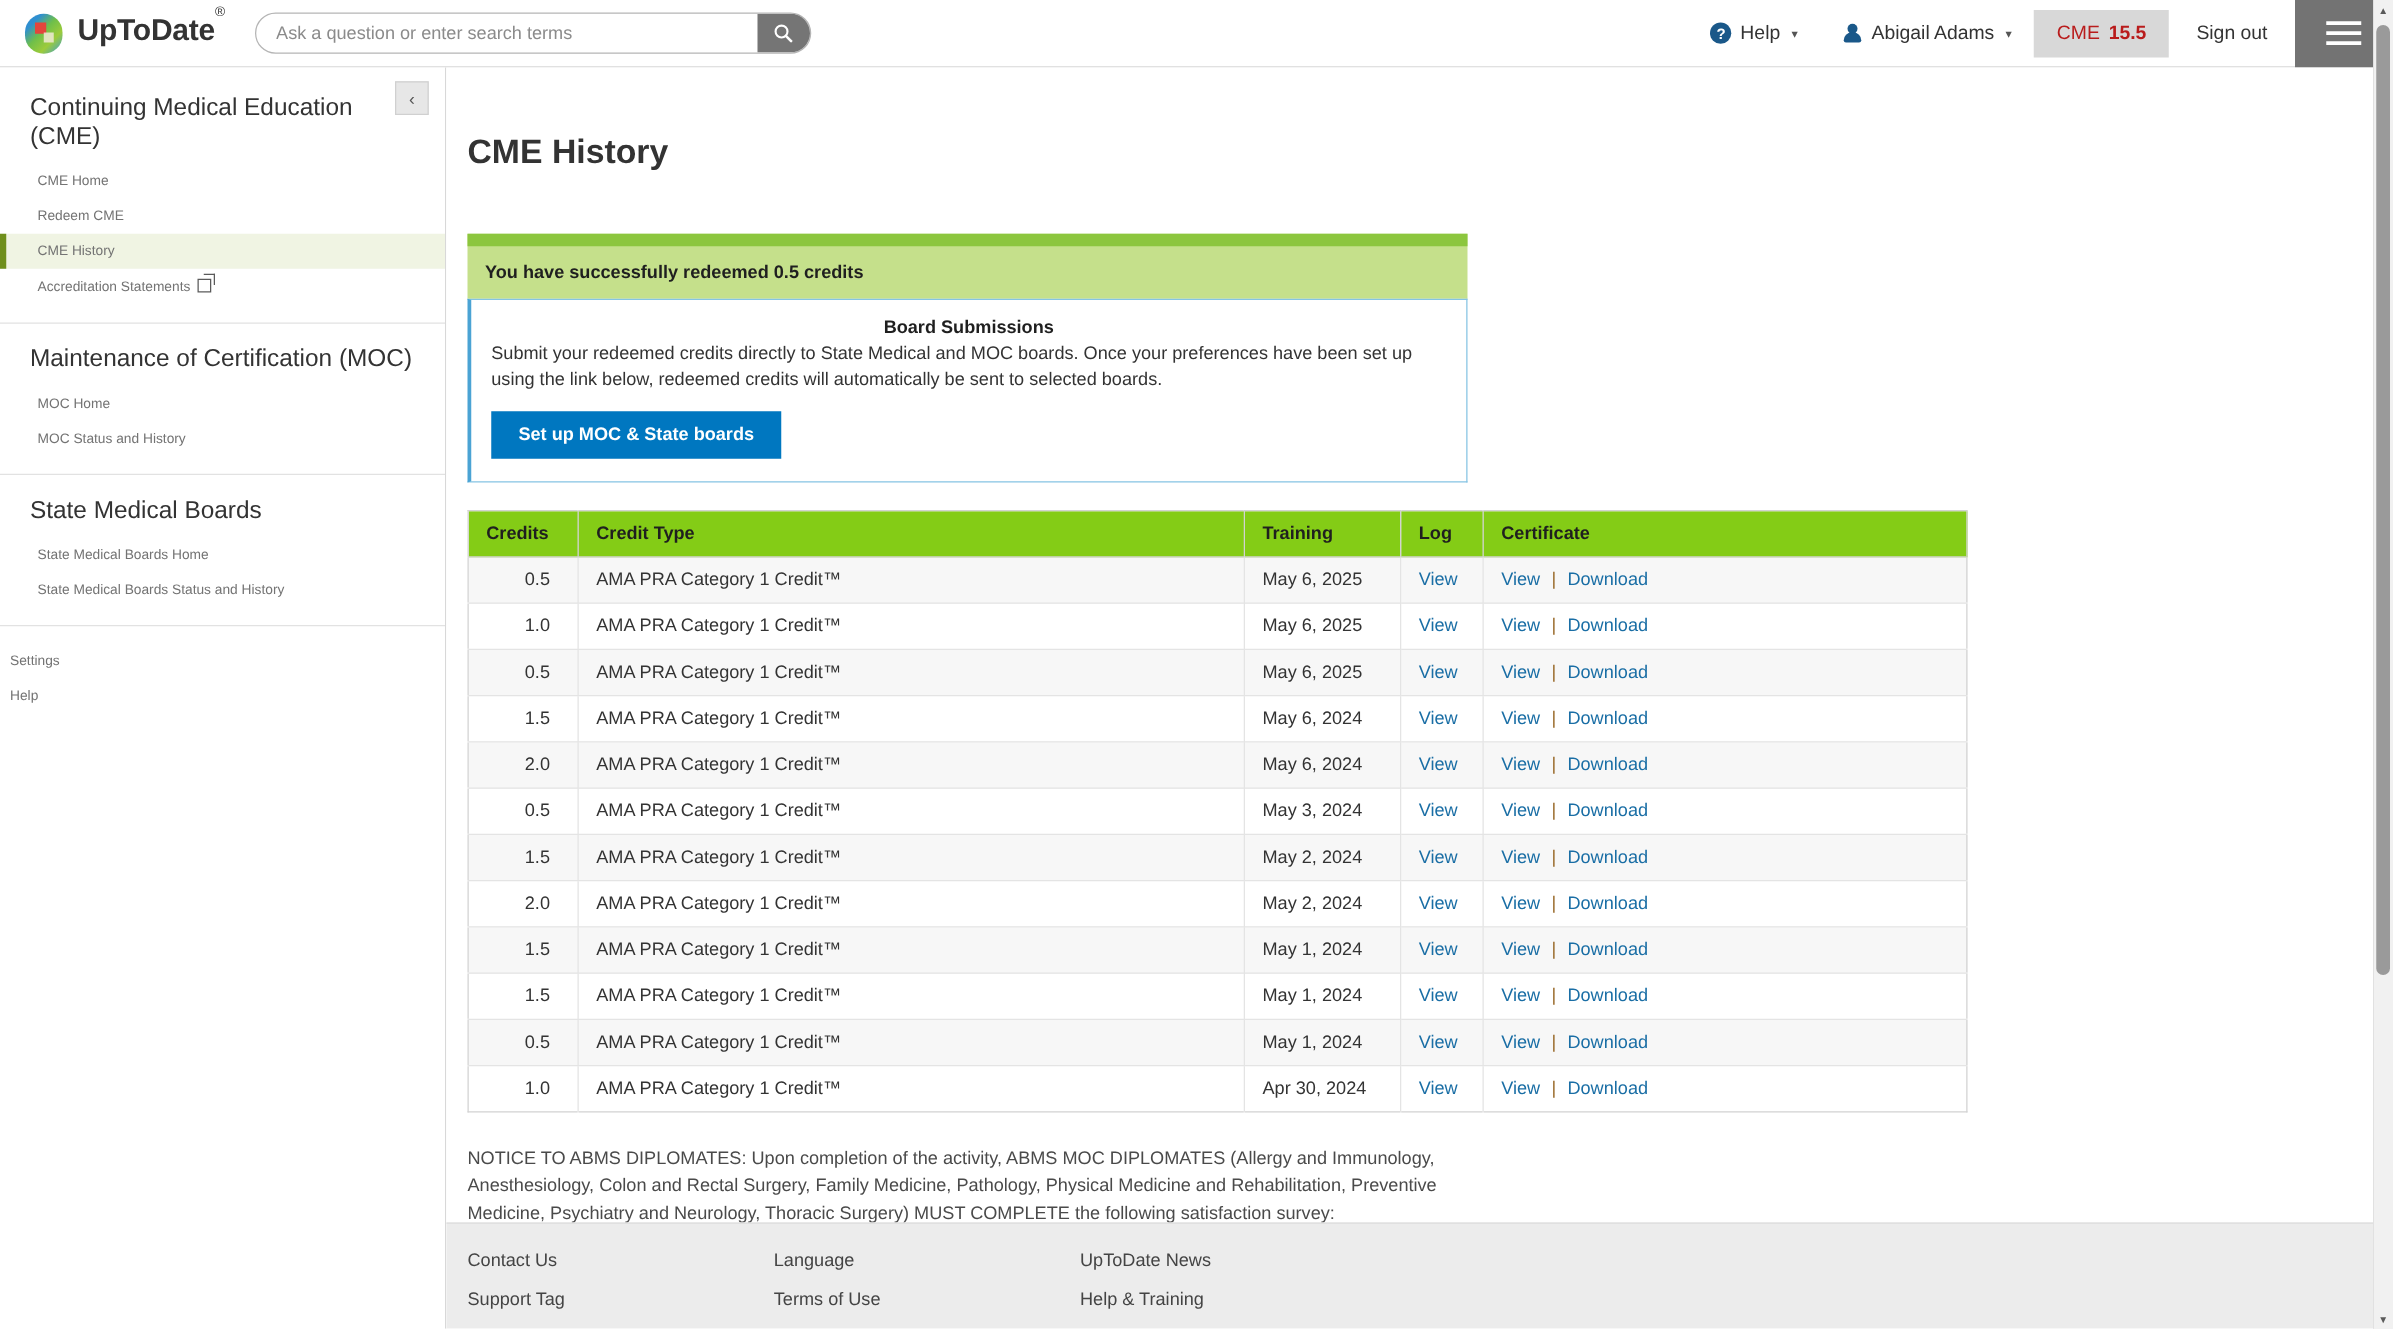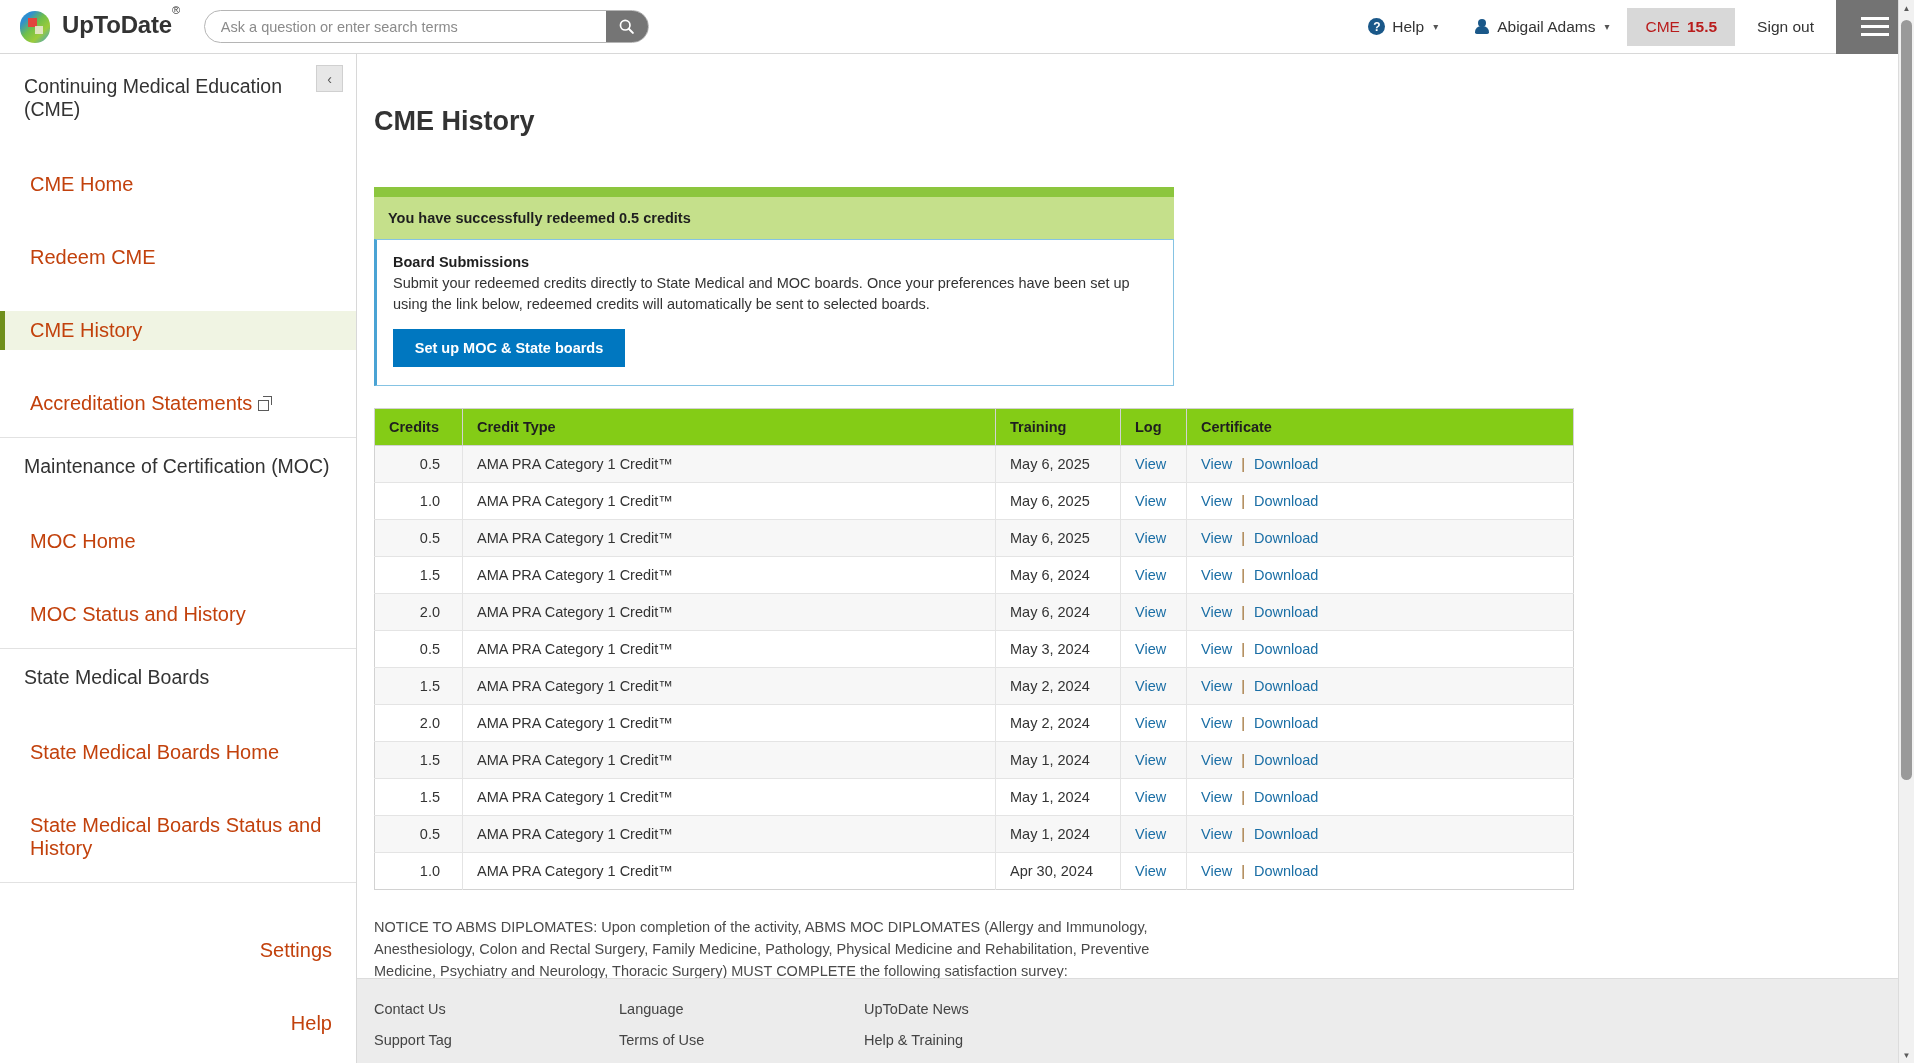--- a/index.html
+++ b/index.html
@@ -162,34 +162,33 @@
   }
   .side-group { border-bottom: 1px solid #e2e2e2; padding-bottom: 14px; }
   .side-group:last-child { border-bottom: none; }
   .side-title {
     font-size: 19.5px;
     color: #333333;
     padding: 17px 24px 10px 24px;
   }
   .side-link {
     display: block;
-    font-size: 20px;
-    color: #c2410c;
+    font-size: 11px;
+    color: #737373;
     padding: 8px 24px 8px 30px;
     cursor: pointer;
     text-decoration: none;
     position: relative;
-    margin-top: 34px;
   }
   .side-link.active {
     background: #f0f4e3;
     border-left: 5px solid #6f8f1c;
     padding-left: 25px;
   }
-  .side-link.plain { padding-left: 40px; text-align: right; }
+  .side-link.plain { padding-left: 8px; }
   .extlink-icon {
     display: inline-block;
     width: 11px; height: 11px;
     border: 1.4px solid #5a5a5a;
     margin-left: 6px;
     position: relative;
     vertical-align: -1px;
   }
   .extlink-icon::after {
     content: "";
@@ -243,20 +242,21 @@
 
   .board-box {
     width: 800px;
     border: 1px solid #85c3e3;
     border-left: 3px solid #4aa3d4;
     padding: 14px 16px 18px 16px;
   }
   .board-title {
     font-size: 14.5px; font-weight: bold; color: #1f1f1f;
     margin-bottom: 3px;
+    text-align: center;
   }
   .board-desc {
     font-size: 14.5px; color: #333333; line-height: 1.42;
     max-width: 762px;
   }
   .board-btn {
     margin-top: 15px;
     background: #0077c0;
     color: #ffffff;
     border: none;

